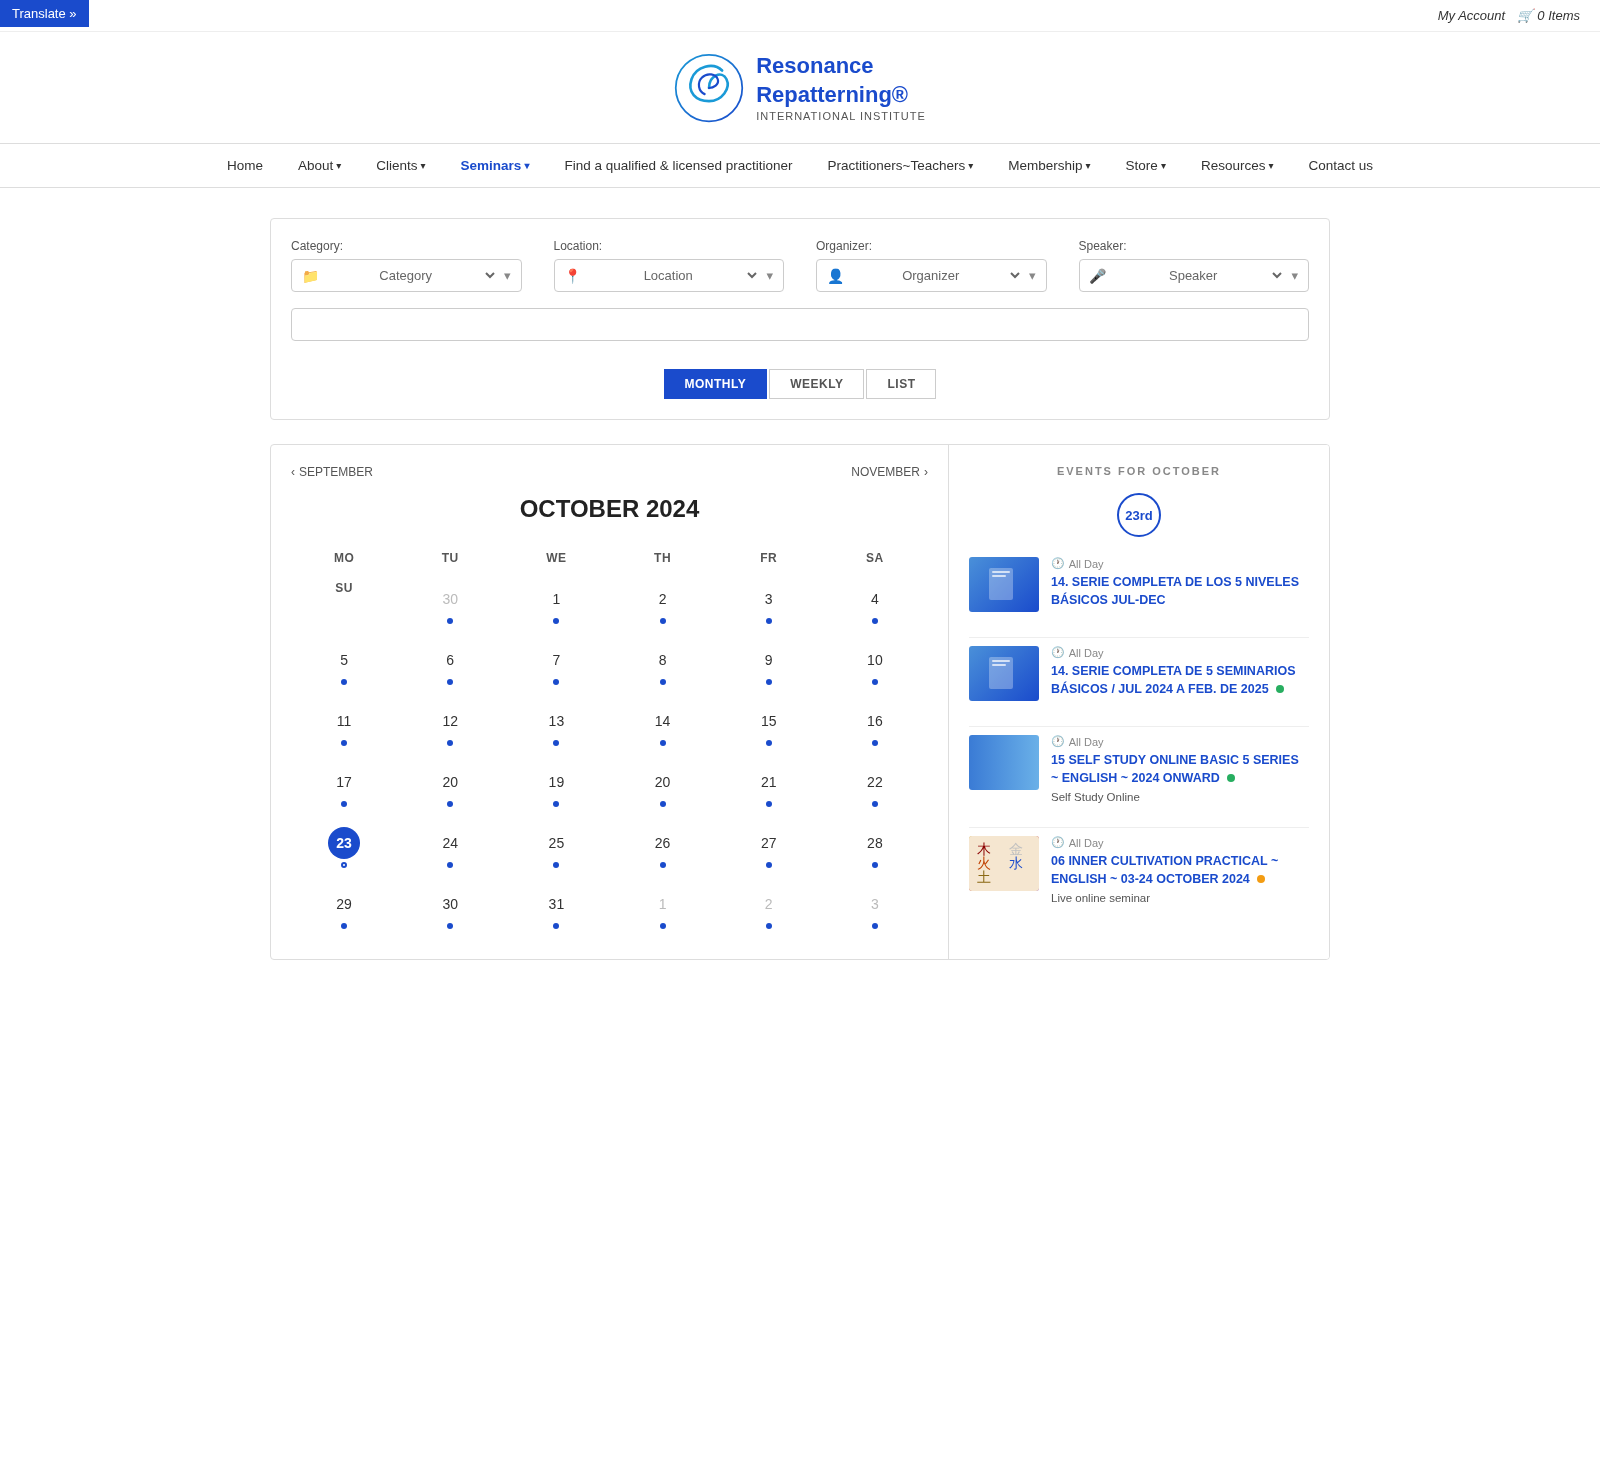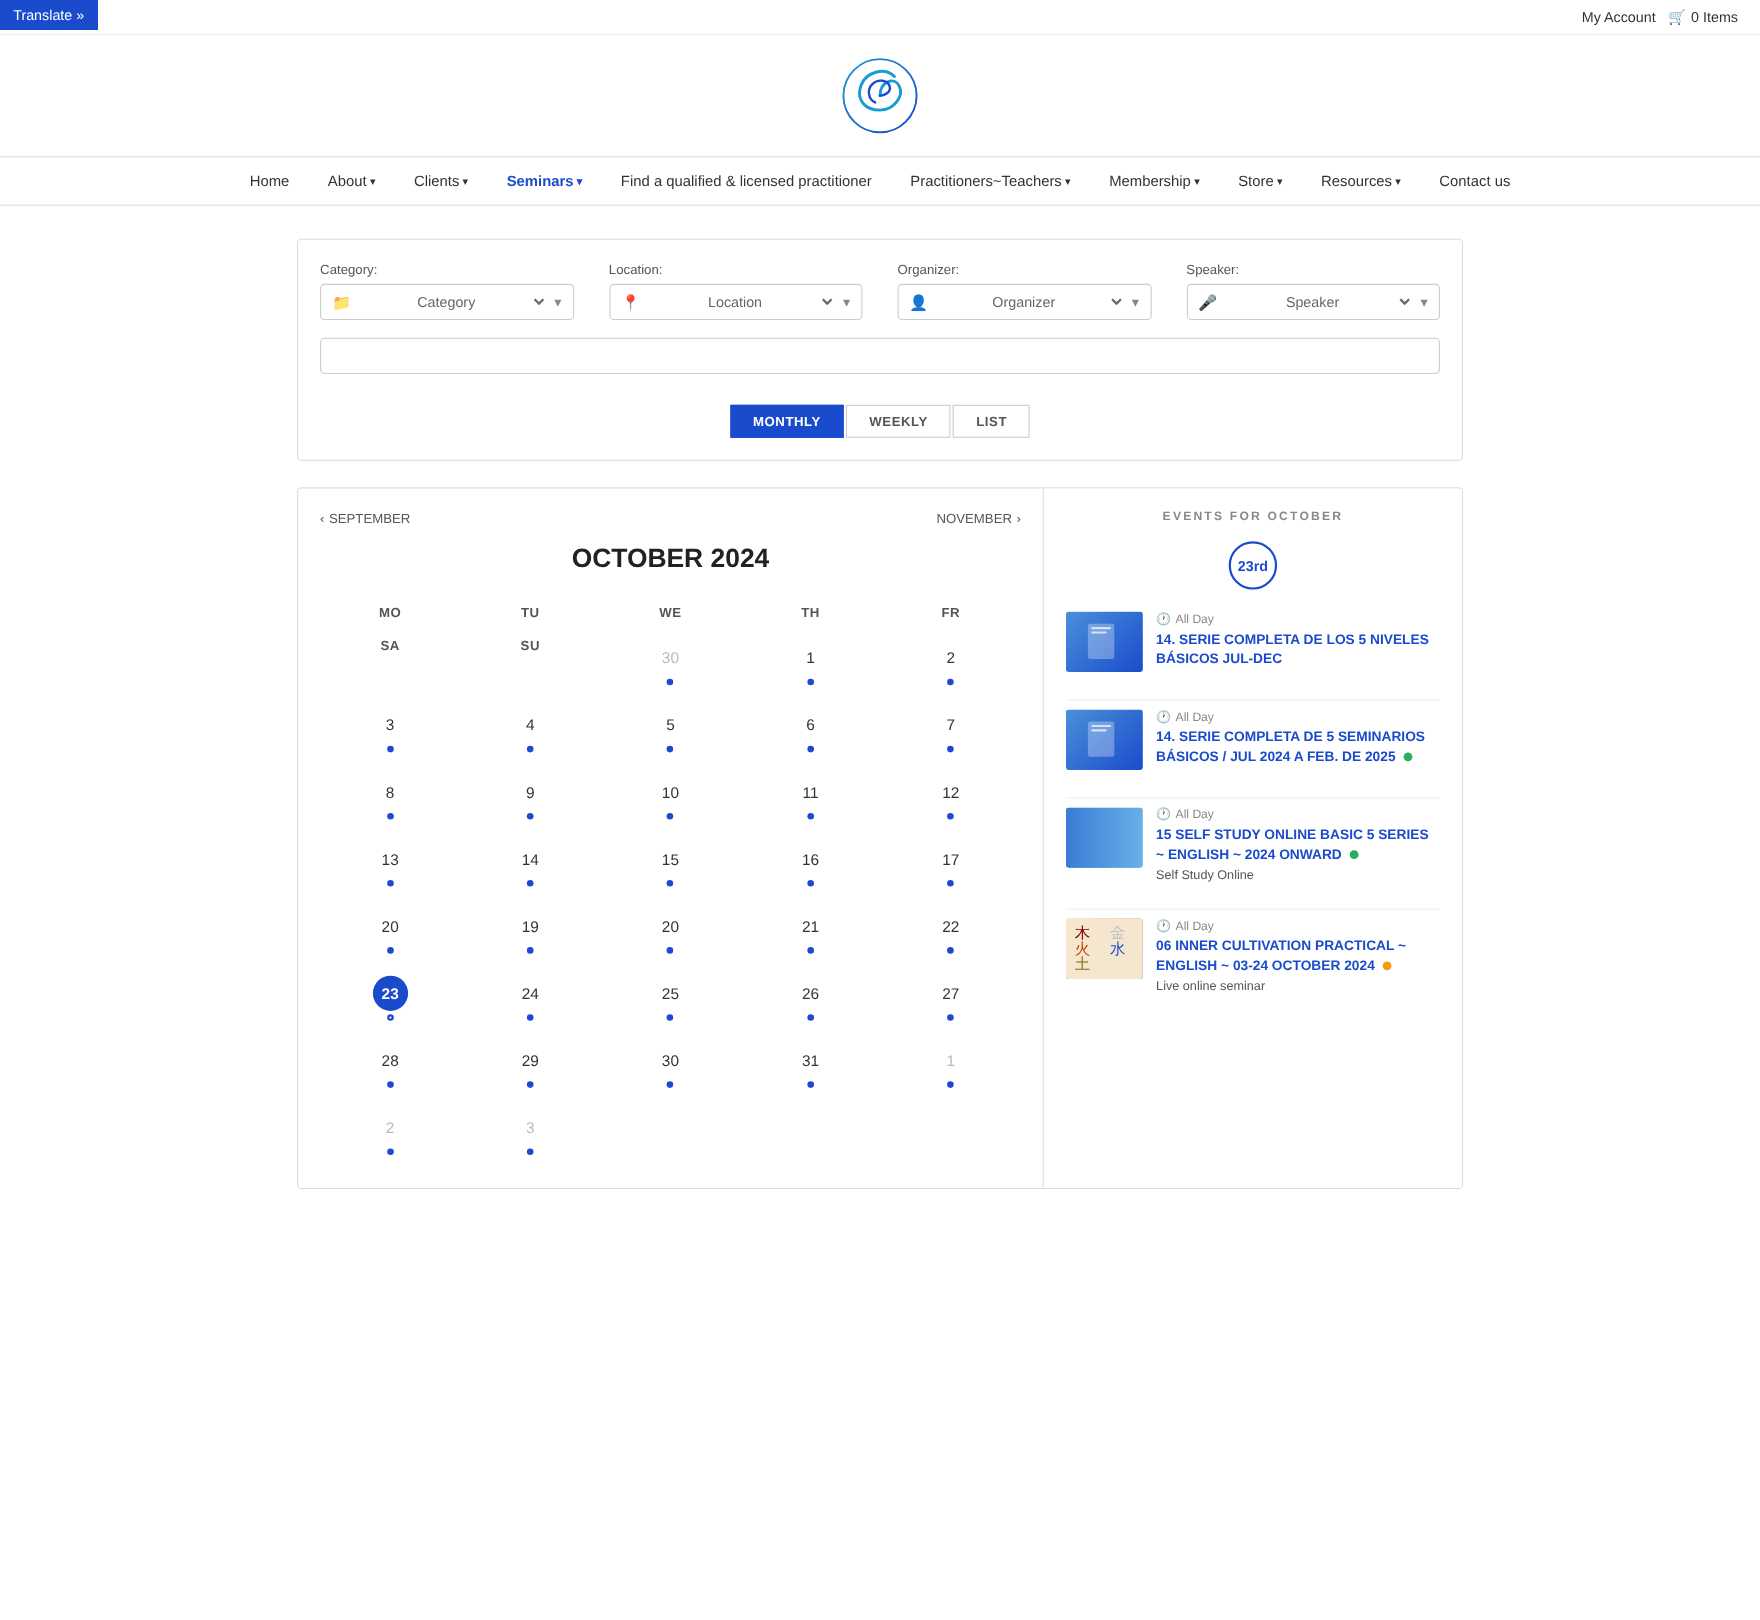--- a/index.html
+++ b/index.html
@@ -1,19 +1,19 @@
 <!DOCTYPE html>
 <html><head>
   <meta charset="utf-8">
   <style>
     * { box-sizing: border-box; margin: 0; padding: 0; }
     body { font-family: -apple-system, BlinkMacSystemFont, 'Segoe UI', Arial, sans-serif; font-size: 14px; color: #333; background: #fff; }
 
     
-    .top-bar { display: flex; justify-content: flex-end; align-items: center; padding: 8px 20px; font-size: 13px; color: #333; border-bottom: 1px solid #eee; }
+    .top-bar { display: flex; justify-content: flex-end; align-items: center; padding: 8px 20px; font-size: 13px; color: #333; border-bottom: 1px solid #eee; font-style: italic; }
     .top-bar a { color: #333; text-decoration: none; margin-left: 16px; }
 
     
     .translate-btn { position: fixed; top: 0; left: 0; background: #1a4bcc; color: #fff; border: none; padding: 6px 12px; font-size: 13px; cursor: pointer; z-index: 999; }
 
     
     .header { display: flex; justify-content: center; align-items: center; padding: 20px; }
     .logo-container { display: flex; align-items: center; gap: 12px; text-decoration: none; }
     .logo-spiral { width: 70px; height: 70px; }
     .logo-text { line-height: 1.3; }
@@ -51,21 +51,21 @@
     .view-btn:not(.active) { background: #fff; color: #555; }
 
     
     .calendar-events-grid { display: grid; grid-template-columns: 1fr 380px; gap: 0; border: 1px solid #ddd; border-radius: 4px; overflow: hidden; }
 
     
     .calendar-section { padding: 20px; border-right: 1px solid #ddd; }
     .cal-nav { display: flex; justify-content: space-between; align-items: center; margin-bottom: 16px; }
     .cal-nav-link { font-size: 12px; color: #555; text-decoration: none; display: flex; align-items: center; gap: 4px; cursor: pointer; }
     .cal-title { font-size: 24px; font-weight: 800; text-align: center; margin-bottom: 20px; color: #222; }
-    .cal-grid { display: grid; grid-template-columns: repeat(5, 1fr); text-align: center; }
+    .cal-grid { display: grid; grid-template-columns: repeat(6, 1fr); text-align: center; }
     .cal-header-cell { font-size: 12px; font-weight: 600; color: #555; padding: 8px 4px; letter-spacing: 0.5px; }
     .cal-cell { padding: 10px 4px; cursor: pointer; }
     .cal-day-num { font-size: 14px; font-weight: 500; color: #333; display: block; width: 32px; height: 32px; line-height: 32px; margin: 0 auto; border-radius: 50%; }
     .cal-day-num.today { background: #1a4bcc; color: #fff; font-weight: 700; }
     .cal-day-num.other-month { color: #bbb; }
     .cal-dot { width: 6px; height: 6px; background: #1a4bcc; border-radius: 50%; margin: 3px auto 0; }
 
     
     .events-section { padding: 20px; background: #fff; }
     .events-title { font-size: 11px; letter-spacing: 2px; color: #888; text-align: center; margin-bottom: 16px; text-transform: uppercase; font-weight: 600; }
@@ -105,20 +105,26 @@
       <defs>
         <linearGradient id="g1" x1="0%" y1="0%" x2="100%" y2="100%">
           <stop offset="0%" stop-color="#1a9ad7"></stop>
           <stop offset="100%" stop-color="#1a4bcc"></stop>
         </linearGradient>
       </defs>
       <circle cx="40" cy="40" r="38" fill="none" stroke="url(#g1)" stroke-width="2"></circle>
       <path d="M40 40 C40 25, 55 20, 60 30 C65 40, 55 55, 40 55 C25 55, 15 45, 20 30 C25 15, 45 10, 55 20" fill="none" stroke="#1a9ad7" stroke-width="3" stroke-linecap="round"></path>
       <path d="M40 40 C45 40, 52 36, 50 30 C48 24, 38 22, 32 28 C26 34, 28 44, 35 47" fill="none" stroke="#1a4bcc" stroke-width="2.5" stroke-linecap="round"></path>
     </svg>
+    <div class="logo-text">
+      <div class="logo-title">
+        <span>Resonance</span><br><span>Repatterning®</span>
+      </div>
+      <div class="logo-subtitle">International Institute</div>
+    </div>
   </div>
 </div>
 
 <nav>
   <a href="#">Home</a>
   <a href="#">About <span class="chevron">▾</span></a>
   <a href="#">Clients <span class="chevron">▾</span></a>
   <a href="#" class="active">Seminars <span class="chevron">▾</span></a>
   <a href="#">Find a qualified &amp; licensed practitioner</a>
   <a href="#">Practitioners~Teachers <span class="chevron">▾</span></a>

